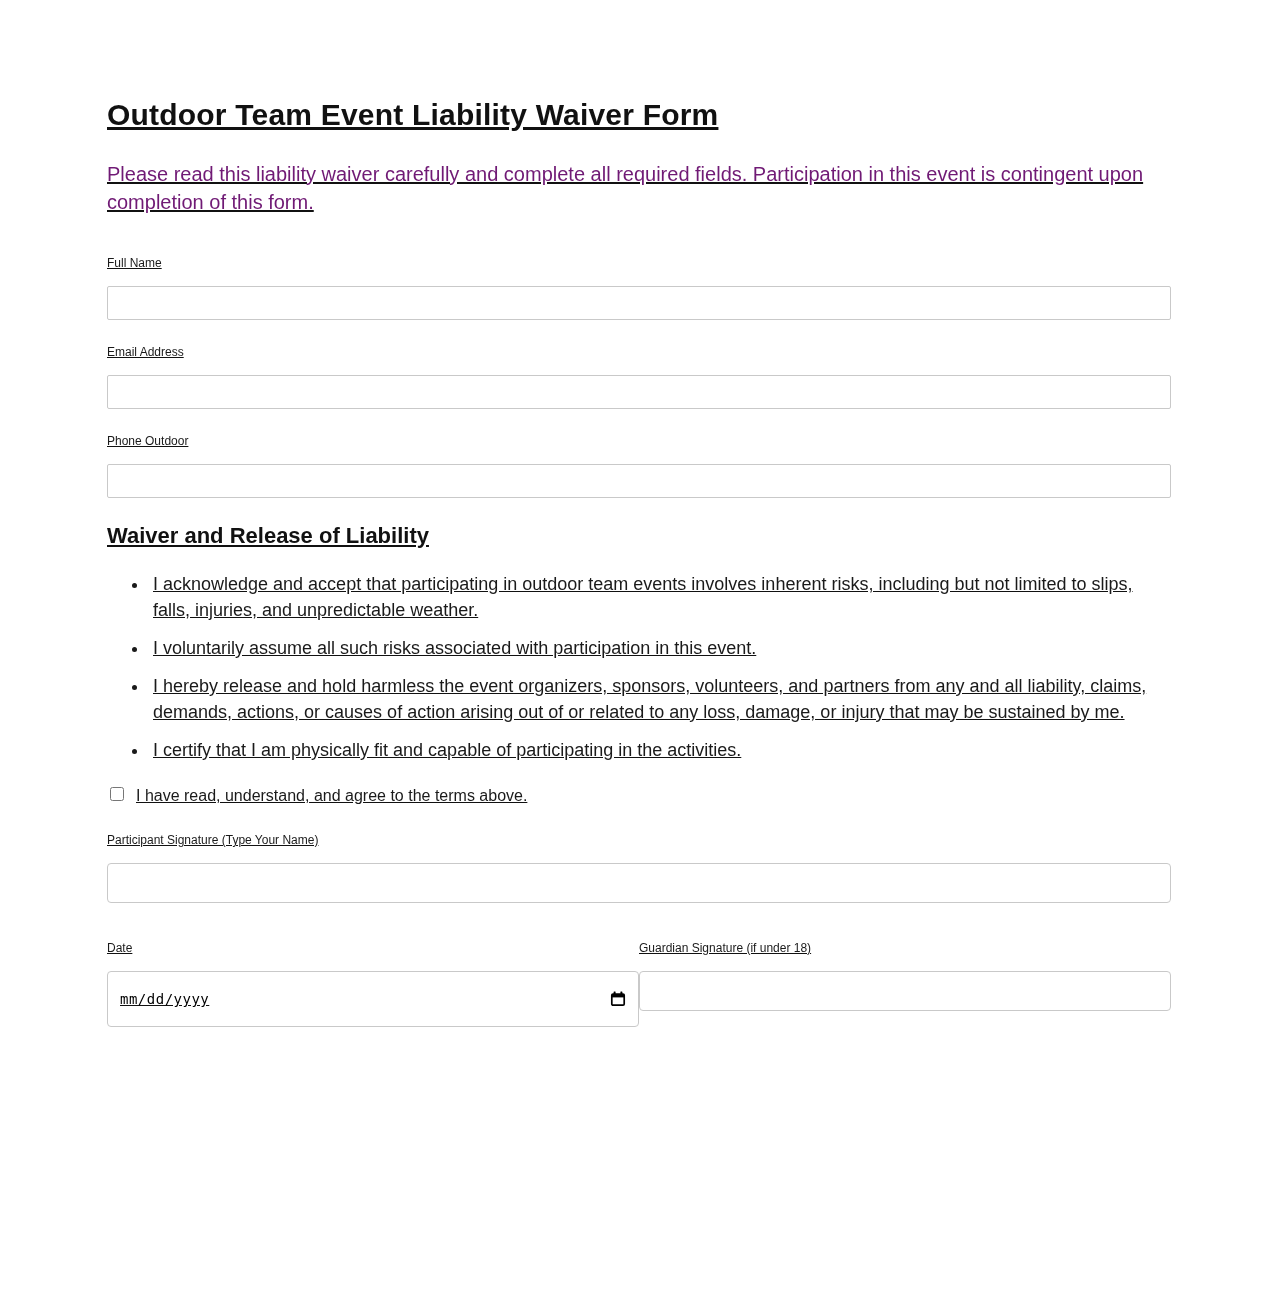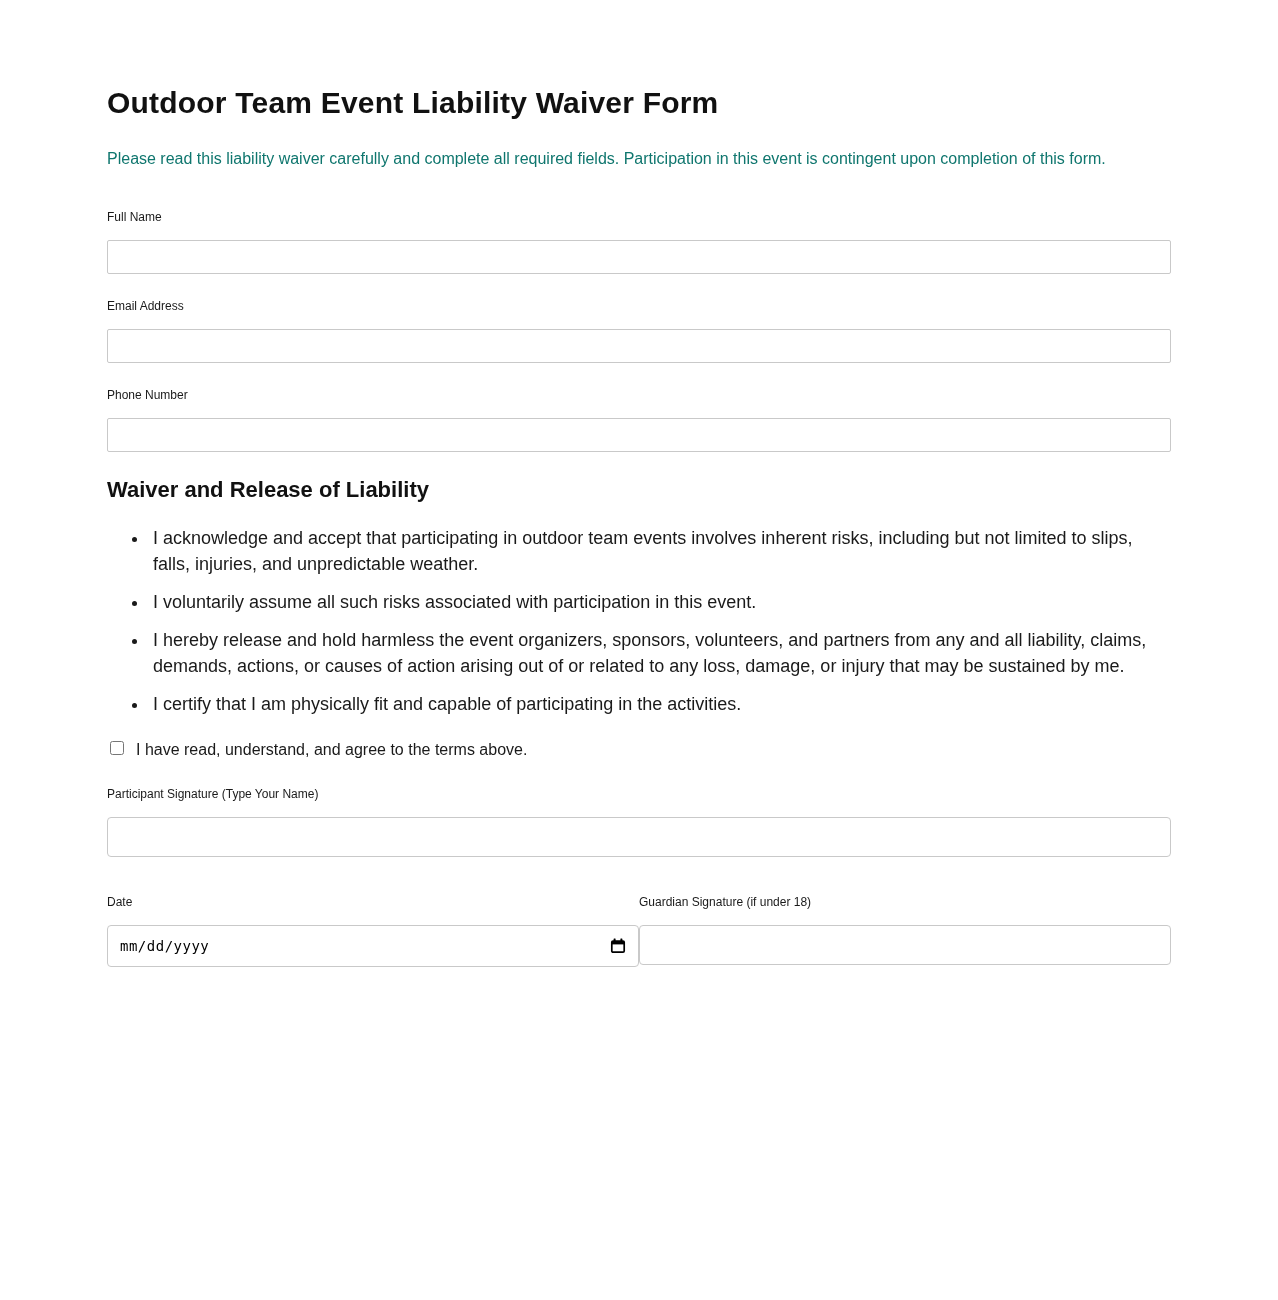--- a/index.html
+++ b/index.html
@@ -3,35 +3,36 @@
 <meta charset="utf-8">
 <style>
   * { box-sizing: border-box; margin: 0; padding: 0; }
   html, body {
     background: #ffffff;
     font-family: "Liberation Sans", sans-serif;
     color: #111111;
   }
   .page {
     width: 1064px;
-    margin: 0 auto;
+    margin: 12px auto;
     padding-top: 86px;
     padding-bottom: 120px;
+    text-decoration: underline;
   }
   h1.form-title {
     font-size: 30px;
     font-weight: 700;
     color: #111111;
     margin-bottom: 28px;
     letter-spacing: 0.2px;
   }
   p.form-intro {
-    font-size: 16px;
+    font-size: 20px;
     line-height: 1.4;
-    color: #0f766e;
+    color: #701a75;
     margin-bottom: 40px;
   }
   .field-group { margin-bottom: 25px; }
   .field-label {
     display: block;
     font-size: 12px;
     color: #1a1a1a;
     margin-bottom: 16px;
   }
   .text-input {
@@ -87,21 +88,21 @@
   .sig-group { margin-bottom: 38px; }
   .two-col {
     display: flex;
   }
   .col { flex: 1; }
   .date-input {
     position: relative;
     display: flex;
     align-items: center;
     width: 100%;
-    height: 42px;
+    height: 56px;
     border: 1px solid #c9c9c9;
     border-radius: 4px;
     background: #ffffff;
     padding: 0 12px;
     cursor: text;
   }
   .date-placeholder {
     font-family: "DejaVu Sans Mono", monospace;
     font-size: 14px;
     color: #000000;
@@ -131,21 +132,21 @@
     <label class="field-label">Full Name</label>
     <input type="text" class="text-input" placeholder="" style="">
   </div>
 
   <div class="field-group">
     <label class="field-label">Email Address</label>
     <input type="text" class="text-input" placeholder="" style="">
   </div>
 
   <div class="field-group">
-    <label class="field-label">Phone Number</label>
+    <label class="field-label">Phone Outdoor</label>
     <input type="text" class="text-input" placeholder="" style="">
   </div>
 
   <h2 class="section-heading">Waiver and Release of Liability</h2>
 
   <ul class="waiver-list">
     <li>I acknowledge and accept that participating in outdoor team events involves inherent risks, including but not limited to slips, falls, injuries, and unpredictable weather.</li>
     <li>I voluntarily assume all such risks associated with participation in this event.</li>
     <li>I hereby release and hold harmless the event organizers, sponsors, volunteers, and partners from any and all liability, claims, demands, actions, or causes of action arising out of or related to any loss, damage, or injury that may be sustained by me.</li>
     <li>I certify that I am physically fit and capable of participating in the activities.</li>

